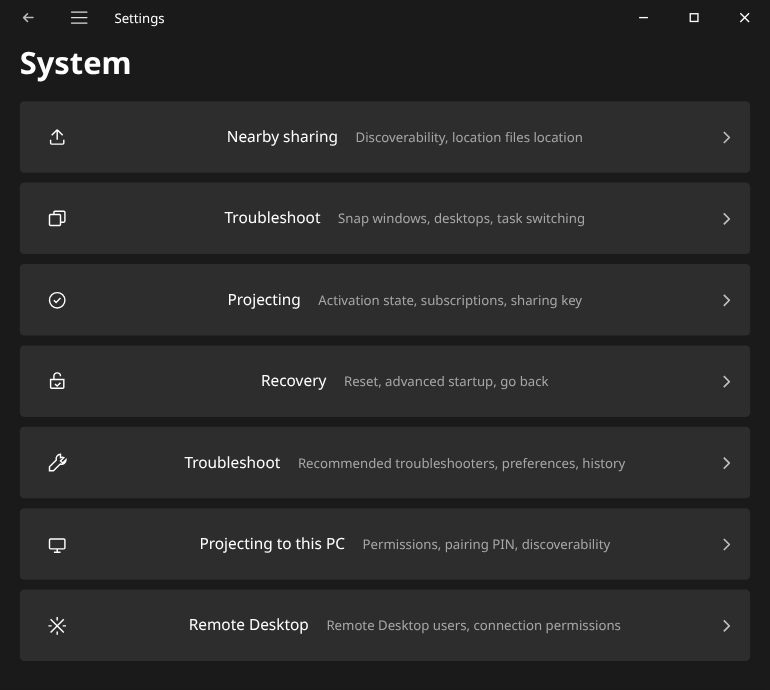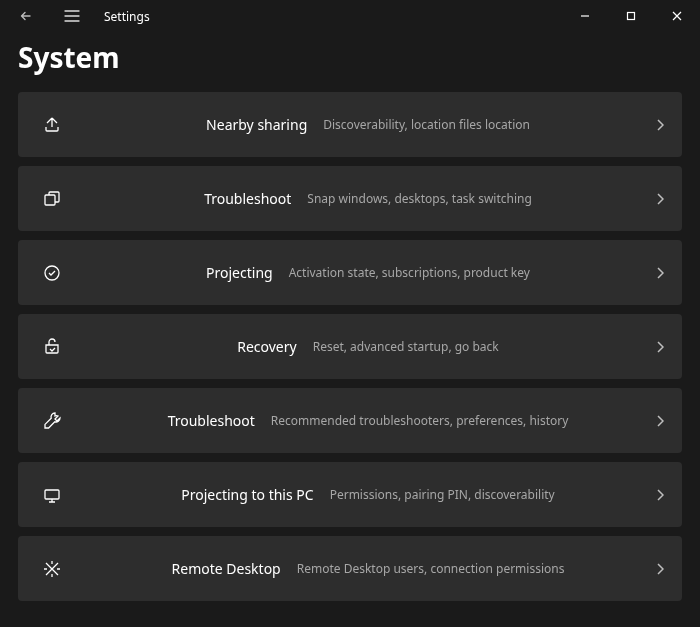--- a/index.html
+++ b/index.html
@@ -98,21 +98,21 @@
 
   <div class="item">
     <div class="row-icon">
       <svg width="20" height="20" viewBox="0 0 20 20">
           <circle cx="10" cy="10" r="7"></circle>
           <path d="M7 10l2 2 4-4"></path>
         </svg>
     </div>
     <div class="text-col">
       <span class="title">Projecting</span>
-      <span class="subtitle">Activation state, subscriptions, product key</span>
+      <span class="subtitle">Activation state, subscriptions, sharing key</span>
     </div>
     <div class="chevron">
         <svg width="8" height="12" viewBox="0 0 8 12">
           <path d="M2 1l5 5-5 5"></path>
         </svg>
       </div>
   </div>
 
   <div class="item">
     <div class="row-icon">

